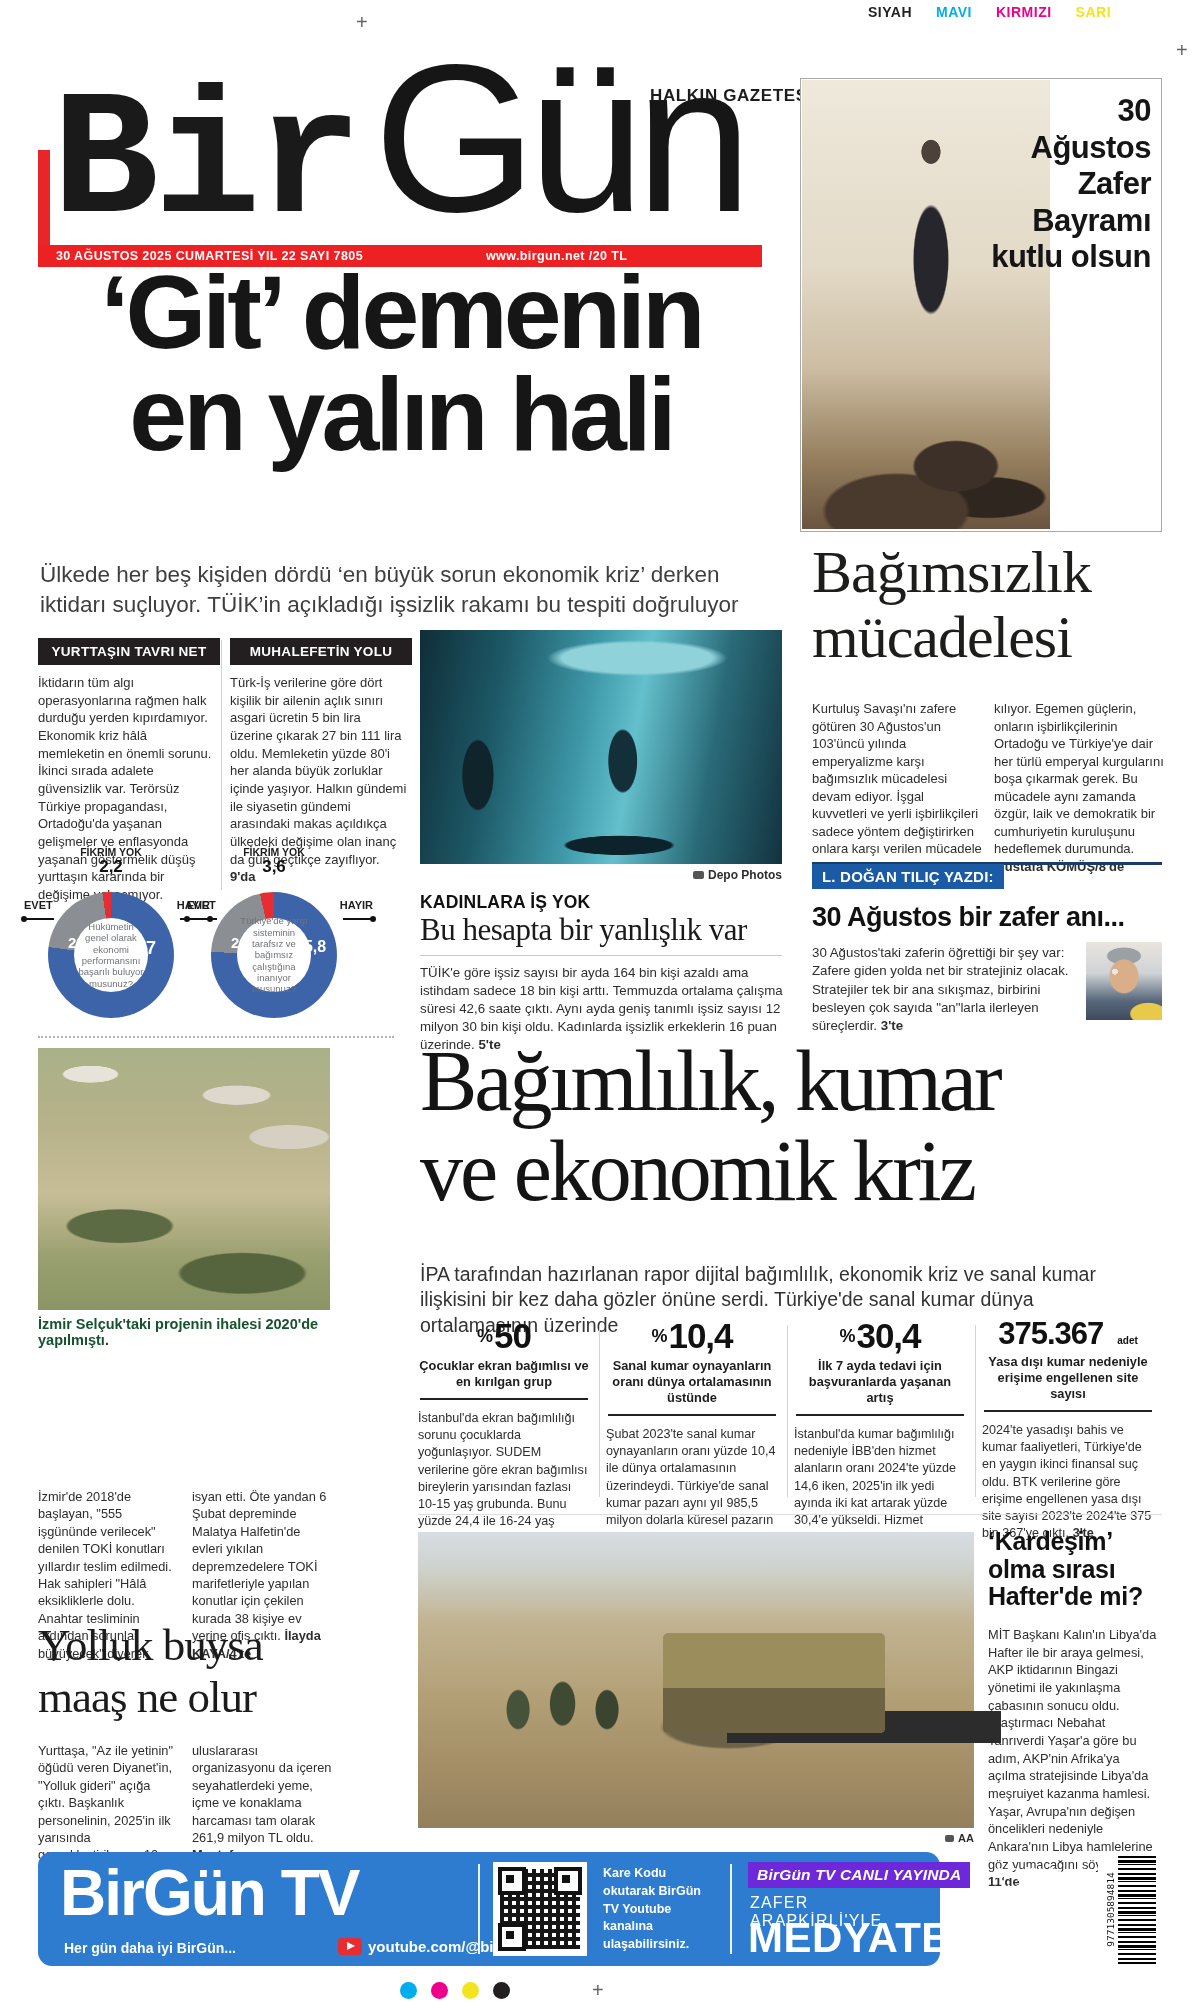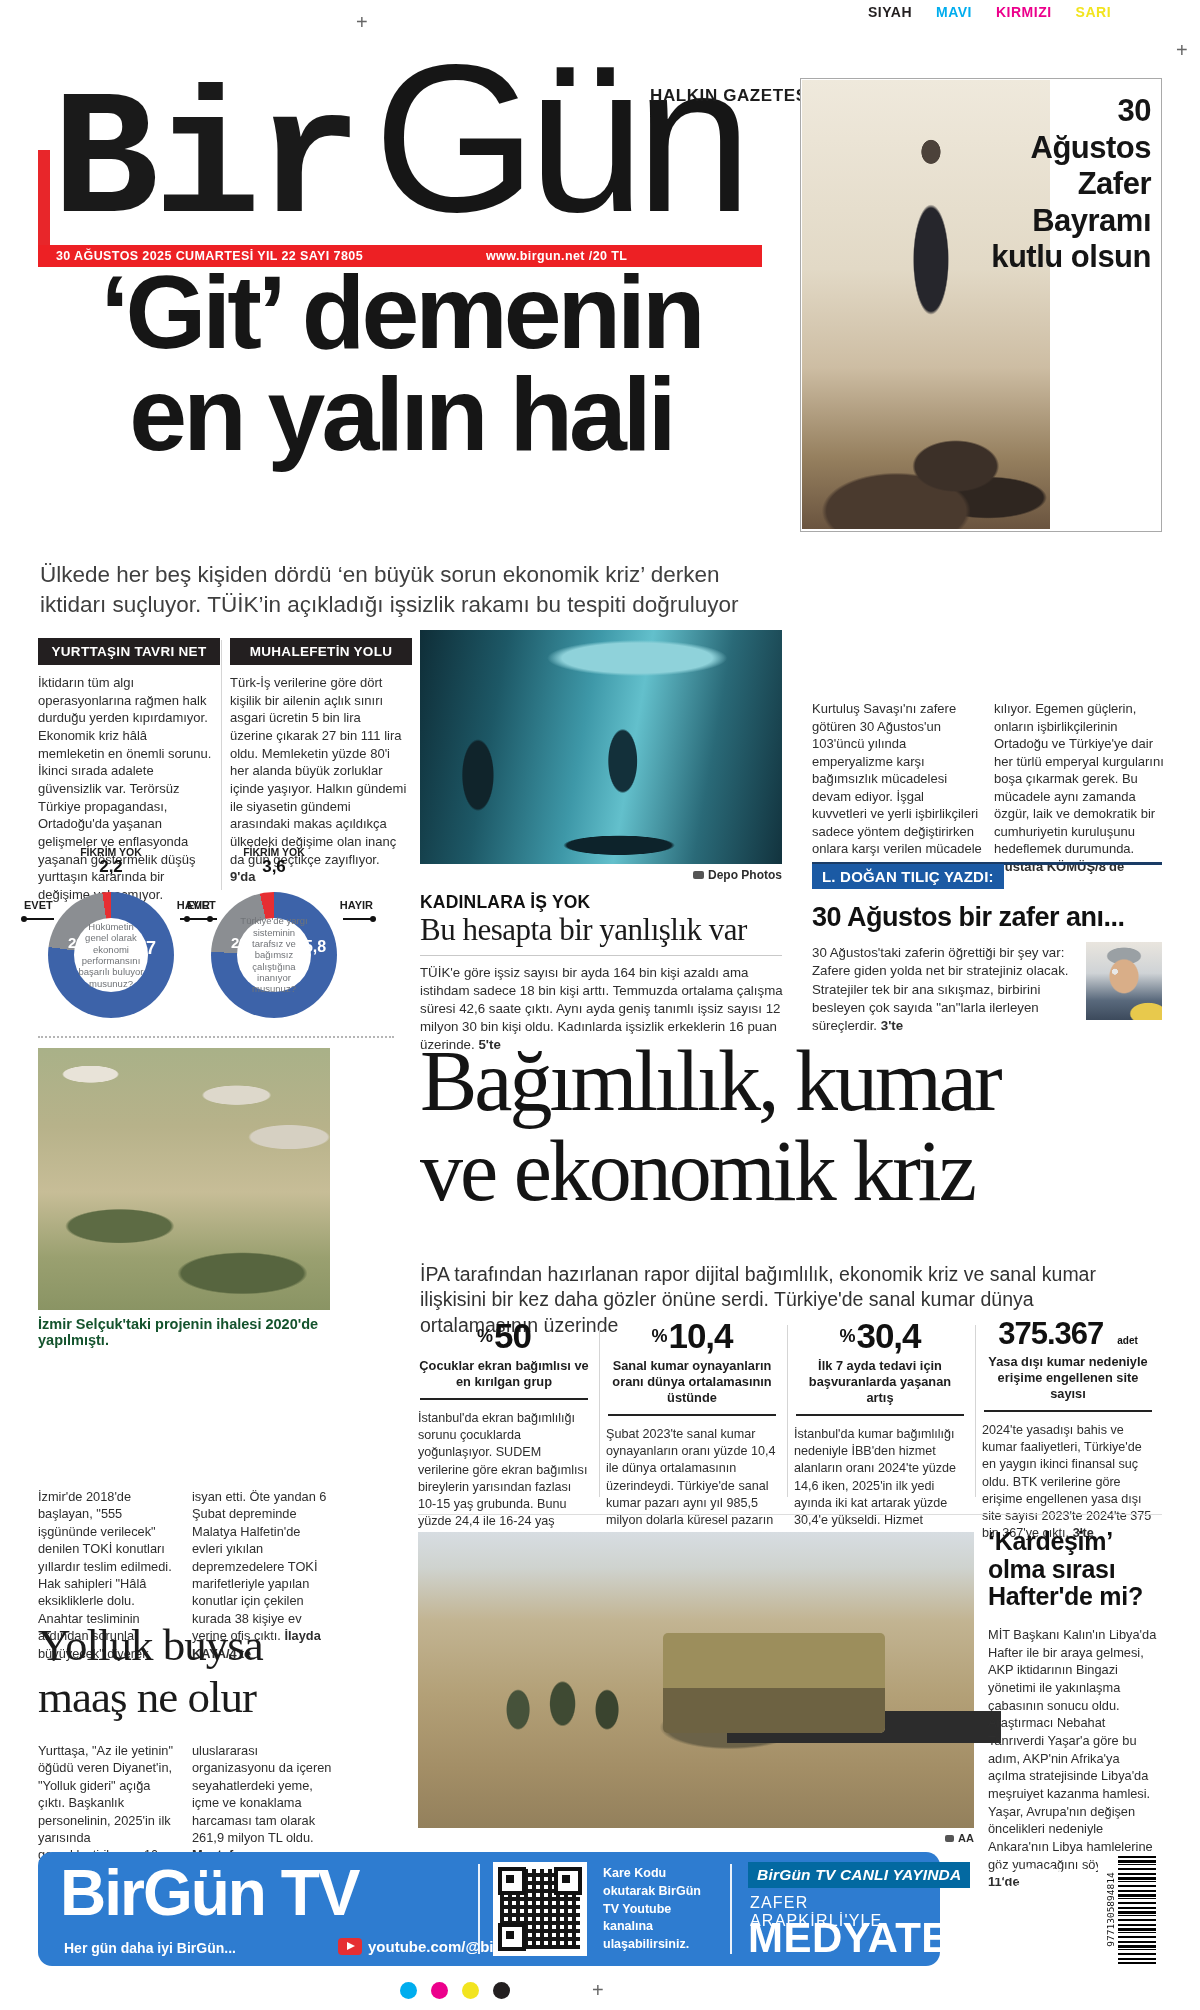--- a/index.html
+++ b/index.html
@@ -135,21 +135,21 @@
   .yt-ico::after{content:"";position:absolute;left:9px;top:4px;border-left:8px solid #fff;
                  border-top:4.5px solid transparent;border-bottom:4.5px solid transparent}
   .vsep{position:absolute;top:12px;bottom:12px;width:2px;background:rgba(255,255,255,.9)}
   .qr{position:absolute;left:455px;top:10px;width:94px;height:94px;background:#fff}
   .qr-pat{position:absolute;inset:7px;background:
      repeating-linear-gradient(0deg,#151515 0 4px,transparent 4px 8px),
      repeating-linear-gradient(90deg,#151515 0 4px,#fff 4px 8px)}
   .qr-eye{position:absolute;width:20px;height:20px;border:4px solid #111;background:#fff}
   .qr-eye::after{content:"";position:absolute;left:4px;top:4px;width:8px;height:8px;background:#111}
   .qr-text{position:absolute;left:565px;top:13px;width:112px;font-size:12.5px;font-weight:bold;line-height:1.42}
-  .bn-badge{position:absolute;left:710px;top:10px;background:#0369a1;color:#fff;font-size:15.5px;
+  .bn-badge{position:absolute;left:710px;top:10px;background:#6d28d9;color:#fff;font-size:15.5px;
             font-weight:bold;font-style:italic;padding:4px 9px;letter-spacing:.2px;white-space:nowrap}
   .bn-presenter{position:absolute;left:712px;top:42px;font-size:16px;letter-spacing:1.2px}
   .bn-show{position:absolute;left:710px;top:62px;font-size:42px;font-weight:bold;letter-spacing:.5px}
   .bn-sched{position:absolute;left:950px;top:12px;width:90px;text-align:center;font-size:14.5px;font-weight:bold;line-height:1.26}
   
   .barcode{left:1098px;top:1854px;width:62px;height:112px;background:#fff}
   .bc-stripes{position:absolute;right:4px;top:2px;width:38px;height:108px;
      background:repeating-linear-gradient(to bottom,#000 0 2px,#fff 2px 4px,#000 4px 7px,#fff 7px 8px,#000 8px 9px,#fff 9px 12px,#000 12px 14px,#fff 14px 17px)}
   .bc-num{position:absolute;left:-38px;top:50px;width:100px;text-align:center;font-family:"DejaVu Sans Mono",monospace;
           font-size:9.5px;color:#111;transform:rotate(-90deg)}
@@ -239,20 +239,21 @@
     <span class="cam"></span><span>Depo Photos</span>
   </div>
   <div class="abs kad-kicker">KADINLARA İŞ YOK</div>
   <div class="abs kad-head serif">Bu hesapta bir yanlışlık var</div>
   <div class="abs kad-rule"></div>
   <div class="abs kad-body">
     <span>TÜİK'e göre işsiz sayısı bir ayda 164 bin kişi azaldı ama istihdam sadece 18 bin kişi arttı. Temmuzda ortalama çalışma süresi 42,6 saate çıktı. Aynı ayda geniş tanımlı işsiz sayısı 12 milyon 30 bin kişi oldu. Kadınlarda işsizlik erkeklerin 16 puan üzerinde.</span>
     <b>5'te</b>
   </div>
 
+  <div class="abs bag-head serif">Bağımsızlık mücadelesi</div>
   <div class="abs bag-col" style="left:812px">Kurtuluş Savaşı'nı zafere götüren 30 Ağustos'un 103'üncü yılında emperyalizme karşı bağımsızlık mücadelesi devam ediyor. İşgal kuvvetleri ve yerli işbirlikçileri sadece yöntem değiştirirken onlara karşı verilen mücadele yeni bir yürüyüşü kaçınılmaz</div>
   <div class="abs bag-col" style="left:994px">
     <span>kılıyor. Egemen güçlerin, onların işbirlikçilerinin Ortadoğu ve Türkiye'ye dair her türlü emperyal kurgularını boşa çıkarmak gerek. Bu mücadele aynı zamanda özgür, laik ve demokratik bir cumhuriyetin kuruluşunu hedeflemek durumunda.</span>
     <b>Mustafa KÖMÜŞ/8'de</b>
   </div>
 
   <div class="abs tilic-rule"></div>
   <div class="abs tilic-label">L. DOĞAN TILIÇ YAZDI:</div>
   <div class="abs tilic-head">30 Ağustos bir zafer anı...</div>
   <div class="abs tilic-body">

